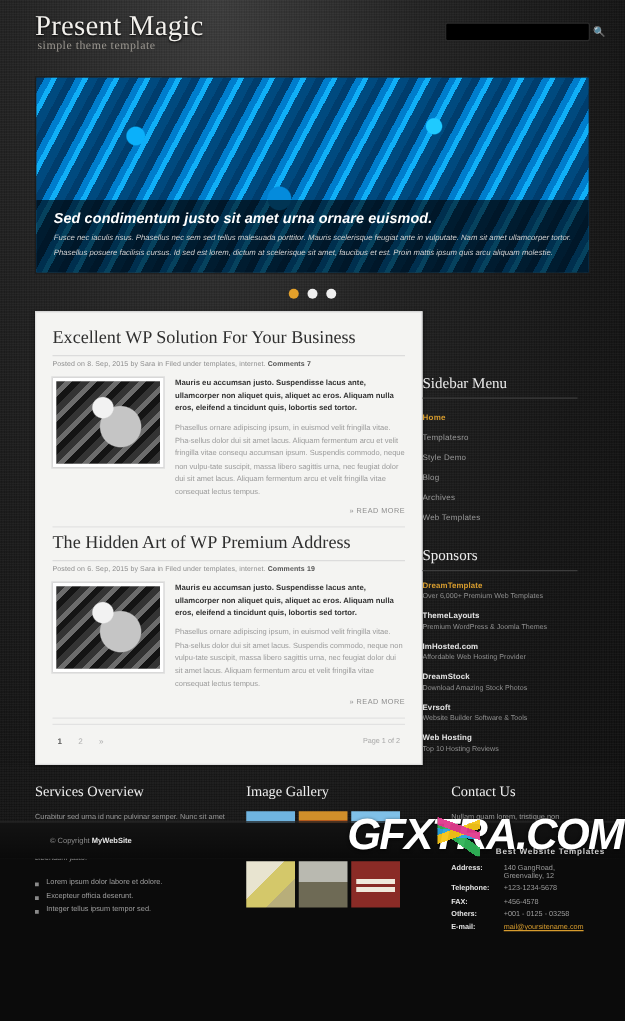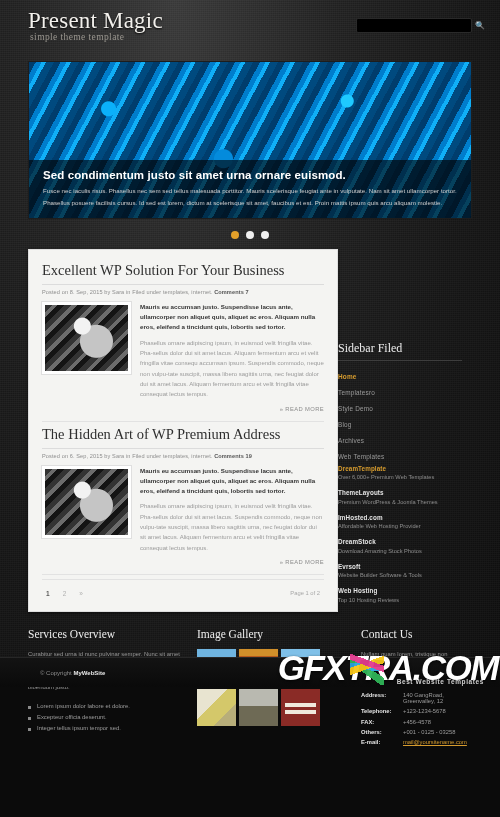--- a/index.html
+++ b/index.html
@@ -77,20 +77,21 @@
   }
   .nav-item.active { color: #d79c2e; }
 
   
   .slider-wrap {
     position: relative; z-index: 3;
     margin: 9px 28px 0;
     height: 158px;
     overflow: hidden;
     border: 1px solid #1d1d1d;
+    font-style: italic;
   }
   .slider-img {
     position: absolute; inset: 0;
     background:
       radial-gradient(circle at 18% 30%, #2aa8e0 0 7px, transparent 8px),
       radial-gradient(circle at 44% 62%, #1f86c4 0 9px, transparent 10px),
       radial-gradient(circle at 72% 25%, #3ec0ef 0 6px, transparent 7px),
       repeating-linear-gradient(118deg, #0a3e63 0 6px, #1479b5 6px 11px, #2ea7de 11px 15px, #0c4a72 15px 22px),
       repeating-linear-gradient(62deg, rgba(0,0,0,.35) 0 9px, rgba(60,170,225,.22) 9px 18px),
       #0d4a70;
@@ -366,29 +367,30 @@
           <div class="pages">
             <span class="page-link current">1</span>
             <span class="page-link">2</span>
             <span class="page-link">»</span>
           </div>
           <div class="page-info">Page 1 of 2</div>
         </div>
       </div>
 
     <div class="sidebar-col">
-      <div class="side-title">Sidebar Filed</div>
+      <div class="side-title">Sidebar Menu</div>
       <ul class="side-menu" id="sidemenu">
           <li class="active">Home</li>
           <li class="">Templatesro</li>
           <li class="">Style Demo</li>
           <li class="">Blog</li>
           <li class="">Archives</li>
           <li class="">Web Templates</li>
         </ul>
+      <div class="side-title sponsors-title">Sponsors</div>
       <div id="sponsors">
           <div class="sponsor">
             <div class="sponsor-name gold">DreamTemplate</div>
             <div class="sponsor-desc">Over 6,000+ Premium Web Templates</div>
           </div>
           <div class="sponsor">
             <div class="sponsor-name">ThemeLayouts</div>
             <div class="sponsor-desc">Premium WordPress &amp; Joomla Themes</div>
           </div>
           <div class="sponsor">

